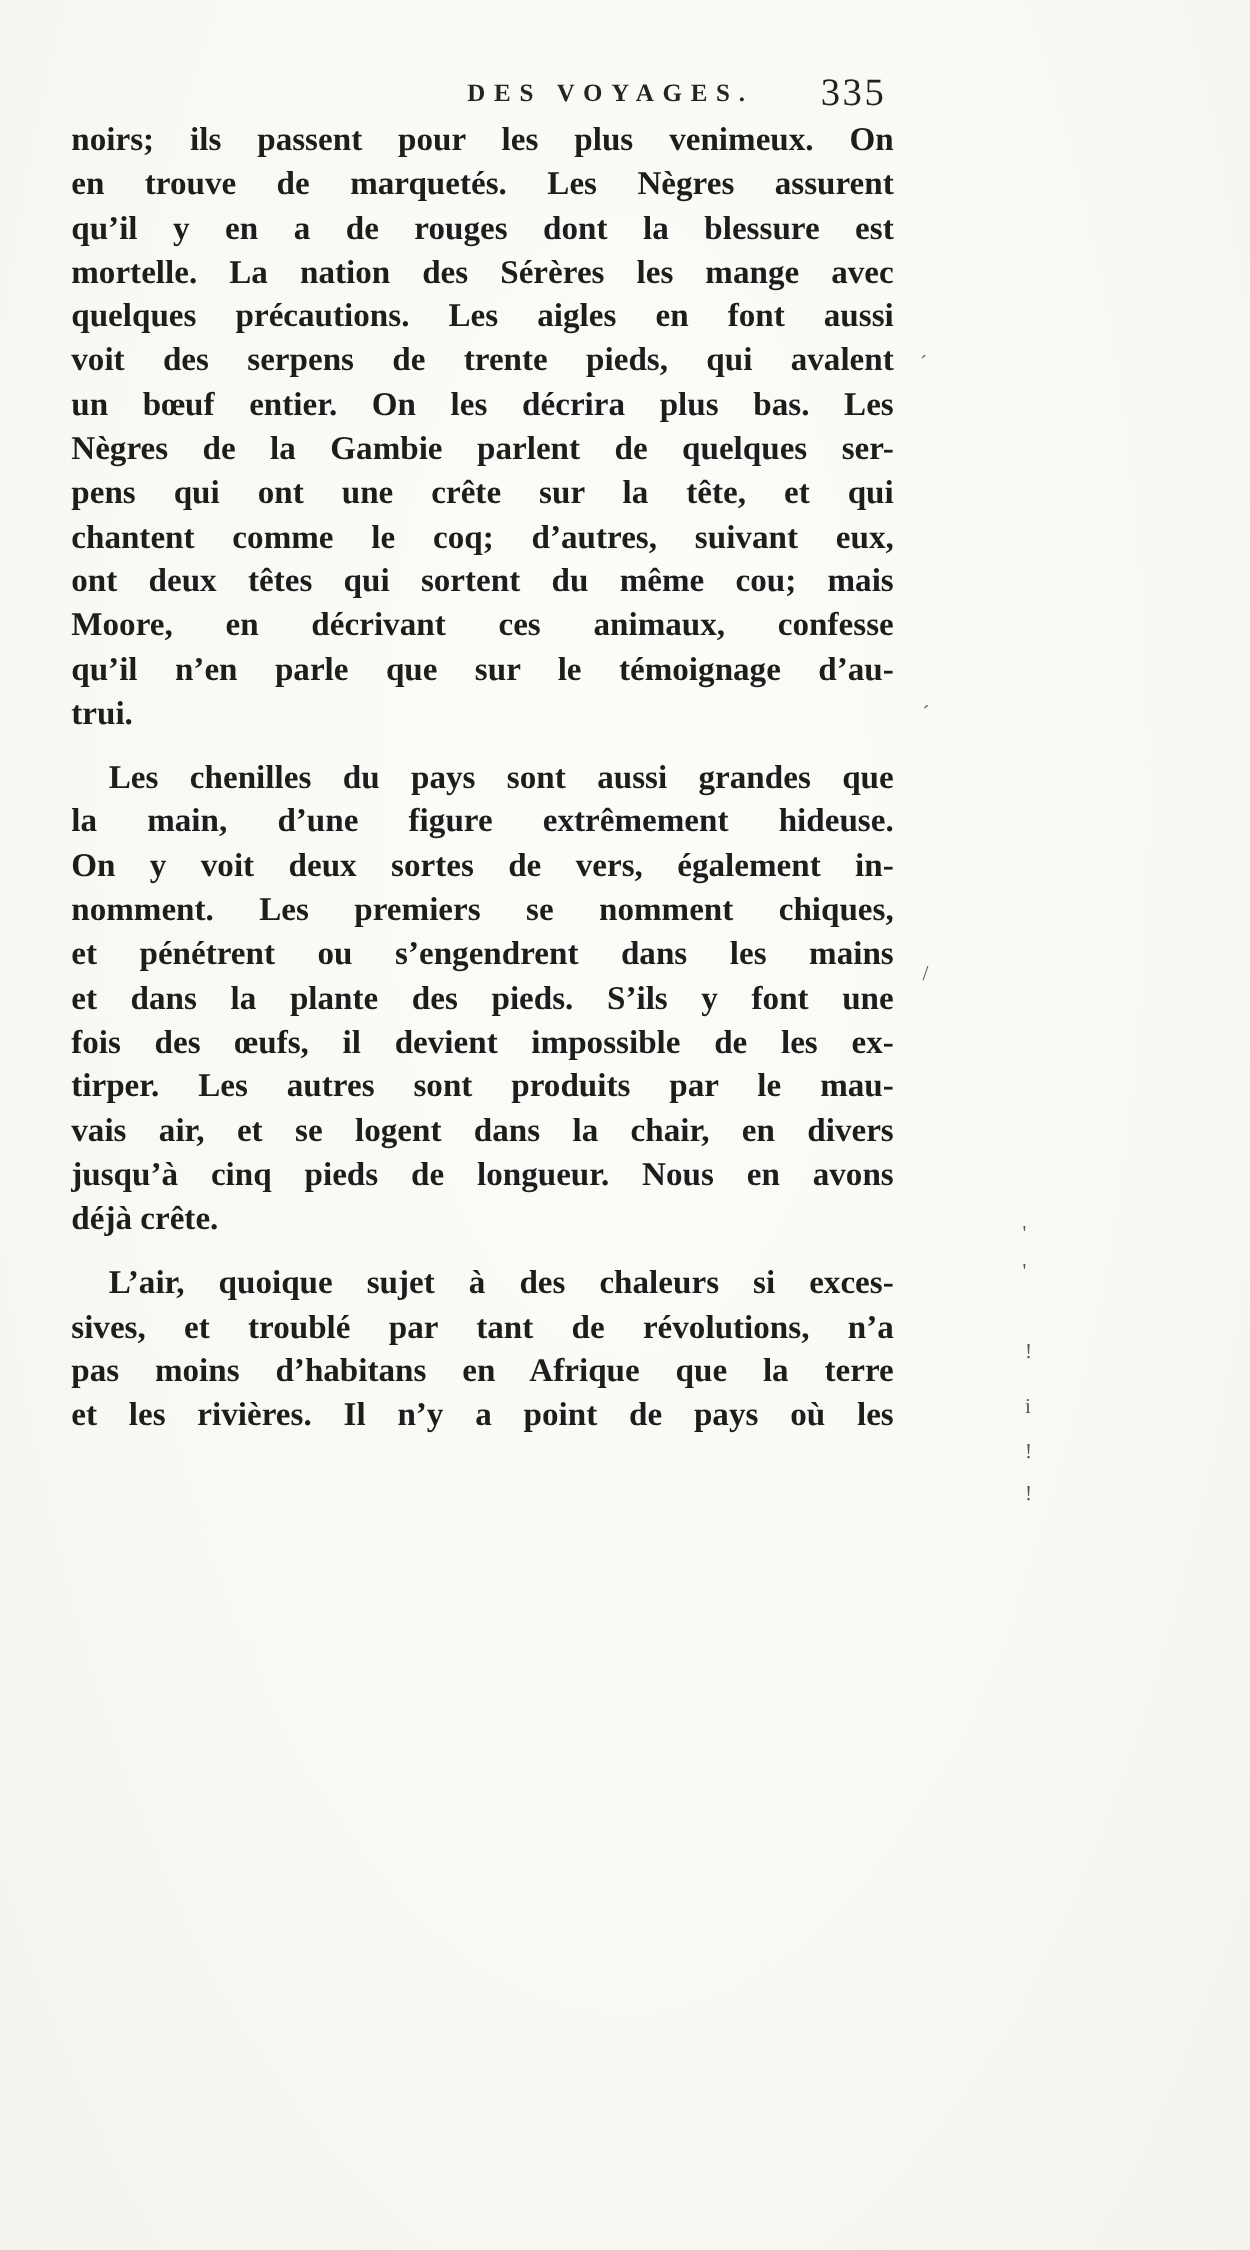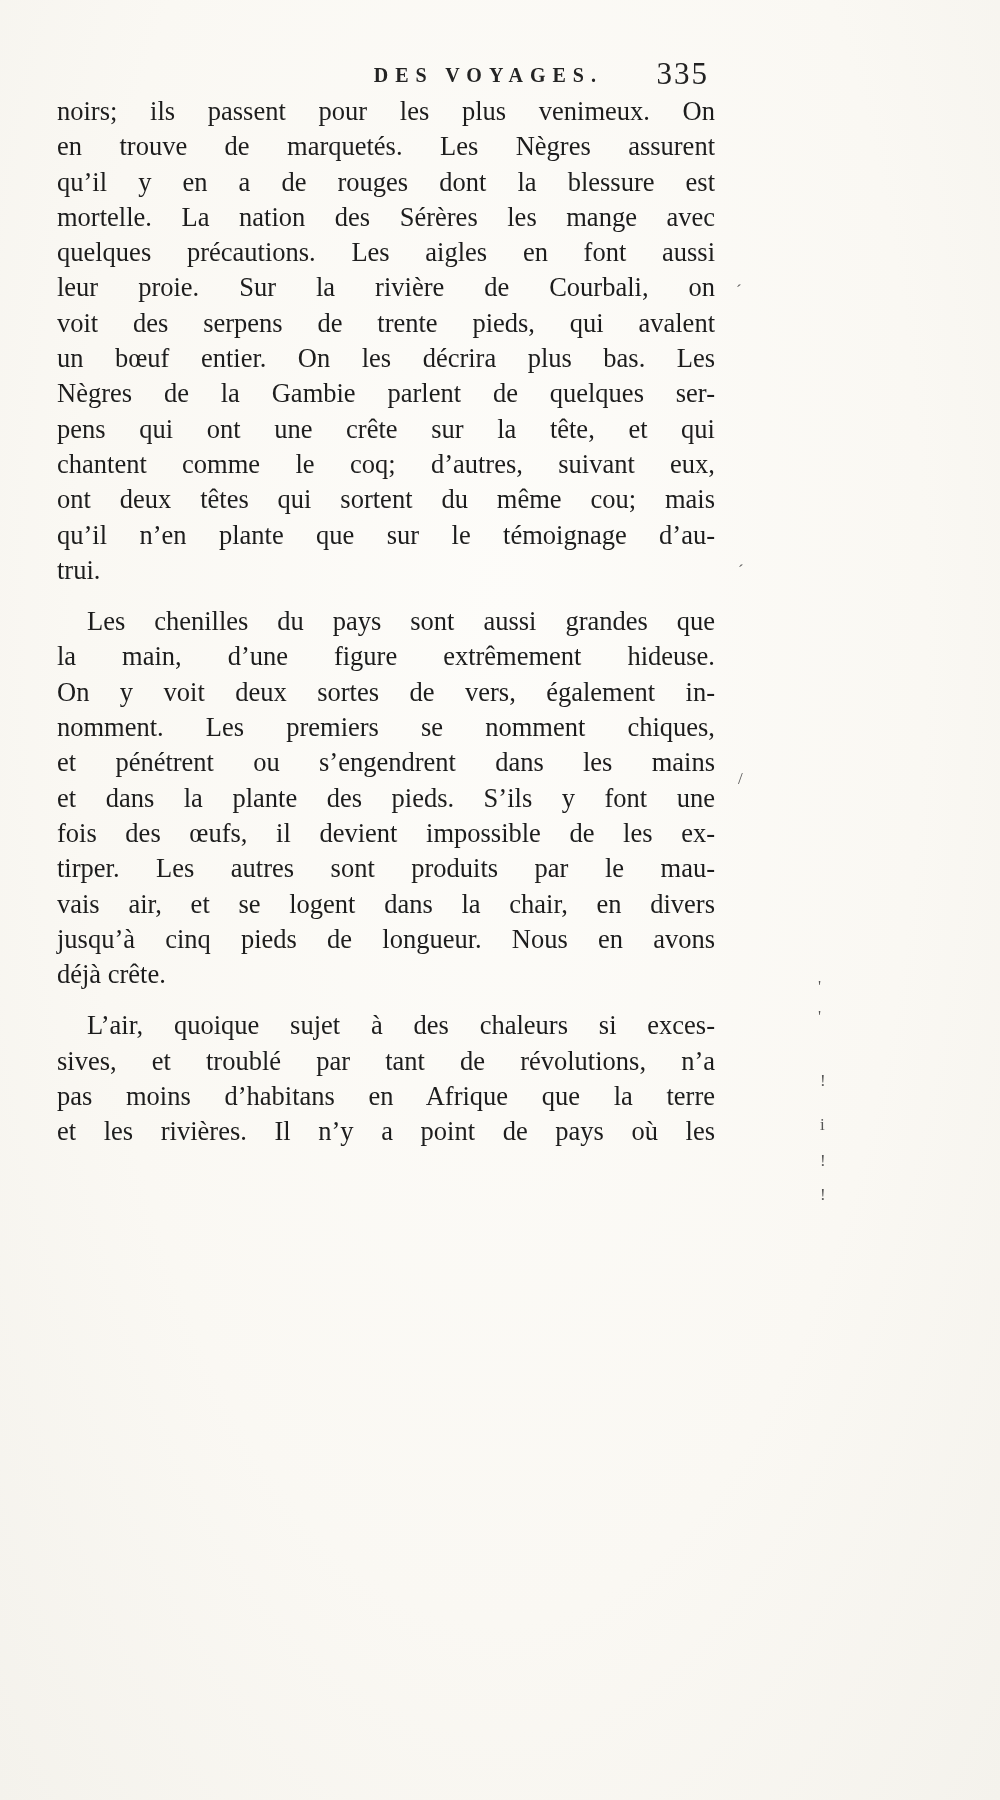--- a/index.html
+++ b/index.html
@@ -50,20 +50,21 @@
     left: 57px;
     width: 658px;
     font-size: 26.5px;
     line-height: 35.3px;
     color: #1d1d1d;
   }
   .text-line {
     text-align: justify;
     text-align-last: justify;
     white-space: normal;
+    font-weight: bold;
   }
   .text-line.flush-left {
     text-align-last: left;
   }
   .text-line.indent {
     text-indent: 30px;
     margin-top: 16px;
   }
   .artifact {
     position: absolute;
@@ -82,28 +83,28 @@
     <span class="running-title">DES VOYAGES.</span>
     <span class="page-number">335</span>
   </div>
 
   <div class="text-block" id="text-block">
       <div class="text-line">noirs; ils passent pour les plus venimeux. On</div>
       <div class="text-line">en trouve de marquetés. Les Nègres assurent</div>
       <div class="text-line">qu’il y en a de rouges dont la blessure est</div>
       <div class="text-line">mortelle. La nation des Sérères les mange avec</div>
       <div class="text-line">quelques précautions. Les aigles en font aussi</div>
-      <div class="text-line">leur proie. Sur la rivière de Courbali, on</div>
       <div class="text-line">voit des serpens de trente pieds, qui avalent</div>
       <div class="text-line">un bœuf entier. On les décrira plus bas. Les</div>
       <div class="text-line">Nègres de la Gambie parlent de quelques ser-</div>
       <div class="text-line">pens qui ont une crête sur la tête, et qui</div>
       <div class="text-line">chantent comme le coq; d’autres, suivant eux,</div>
       <div class="text-line">ont deux têtes qui sortent du même cou; mais</div>
-      <div class="text-line">qu’il n’en plante que sur le témoignage d’au-</div>
+      <div class="text-line">Moore, en décrivant ces animaux, confesse</div>
+      <div class="text-line">qu’il n’en parle que sur le témoignage d’au-</div>
       <div class="text-line flush-left">trui.</div>
       <div class="text-line indent">Les chenilles du pays sont aussi grandes que</div>
       <div class="text-line">la main, d’une figure extrêmement hideuse.</div>
       <div class="text-line">On y voit deux sortes de vers, également in-</div>
       <div class="text-line">nomment. Les premiers se nomment chiques,</div>
       <div class="text-line">et pénétrent ou s’engendrent dans les mains</div>
       <div class="text-line">et dans la plante des pieds. S’ils y font une</div>
       <div class="text-line">fois des œufs, il devient impossible de les ex-</div>
       <div class="text-line">tirper. Les autres sont produits par le mau-</div>
       <div class="text-line">vais air, et se logent dans la chair, en divers</div>

